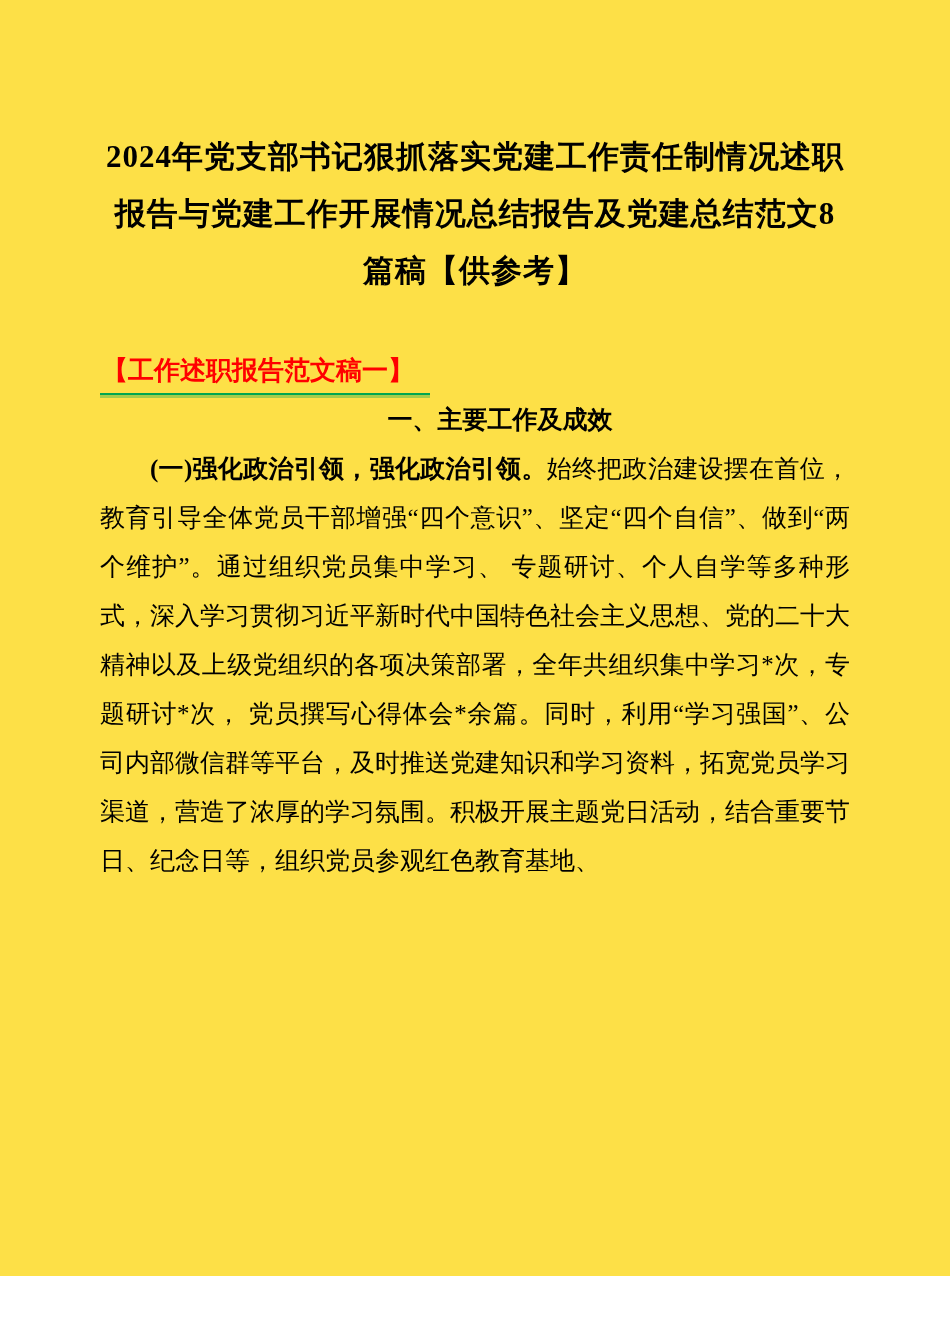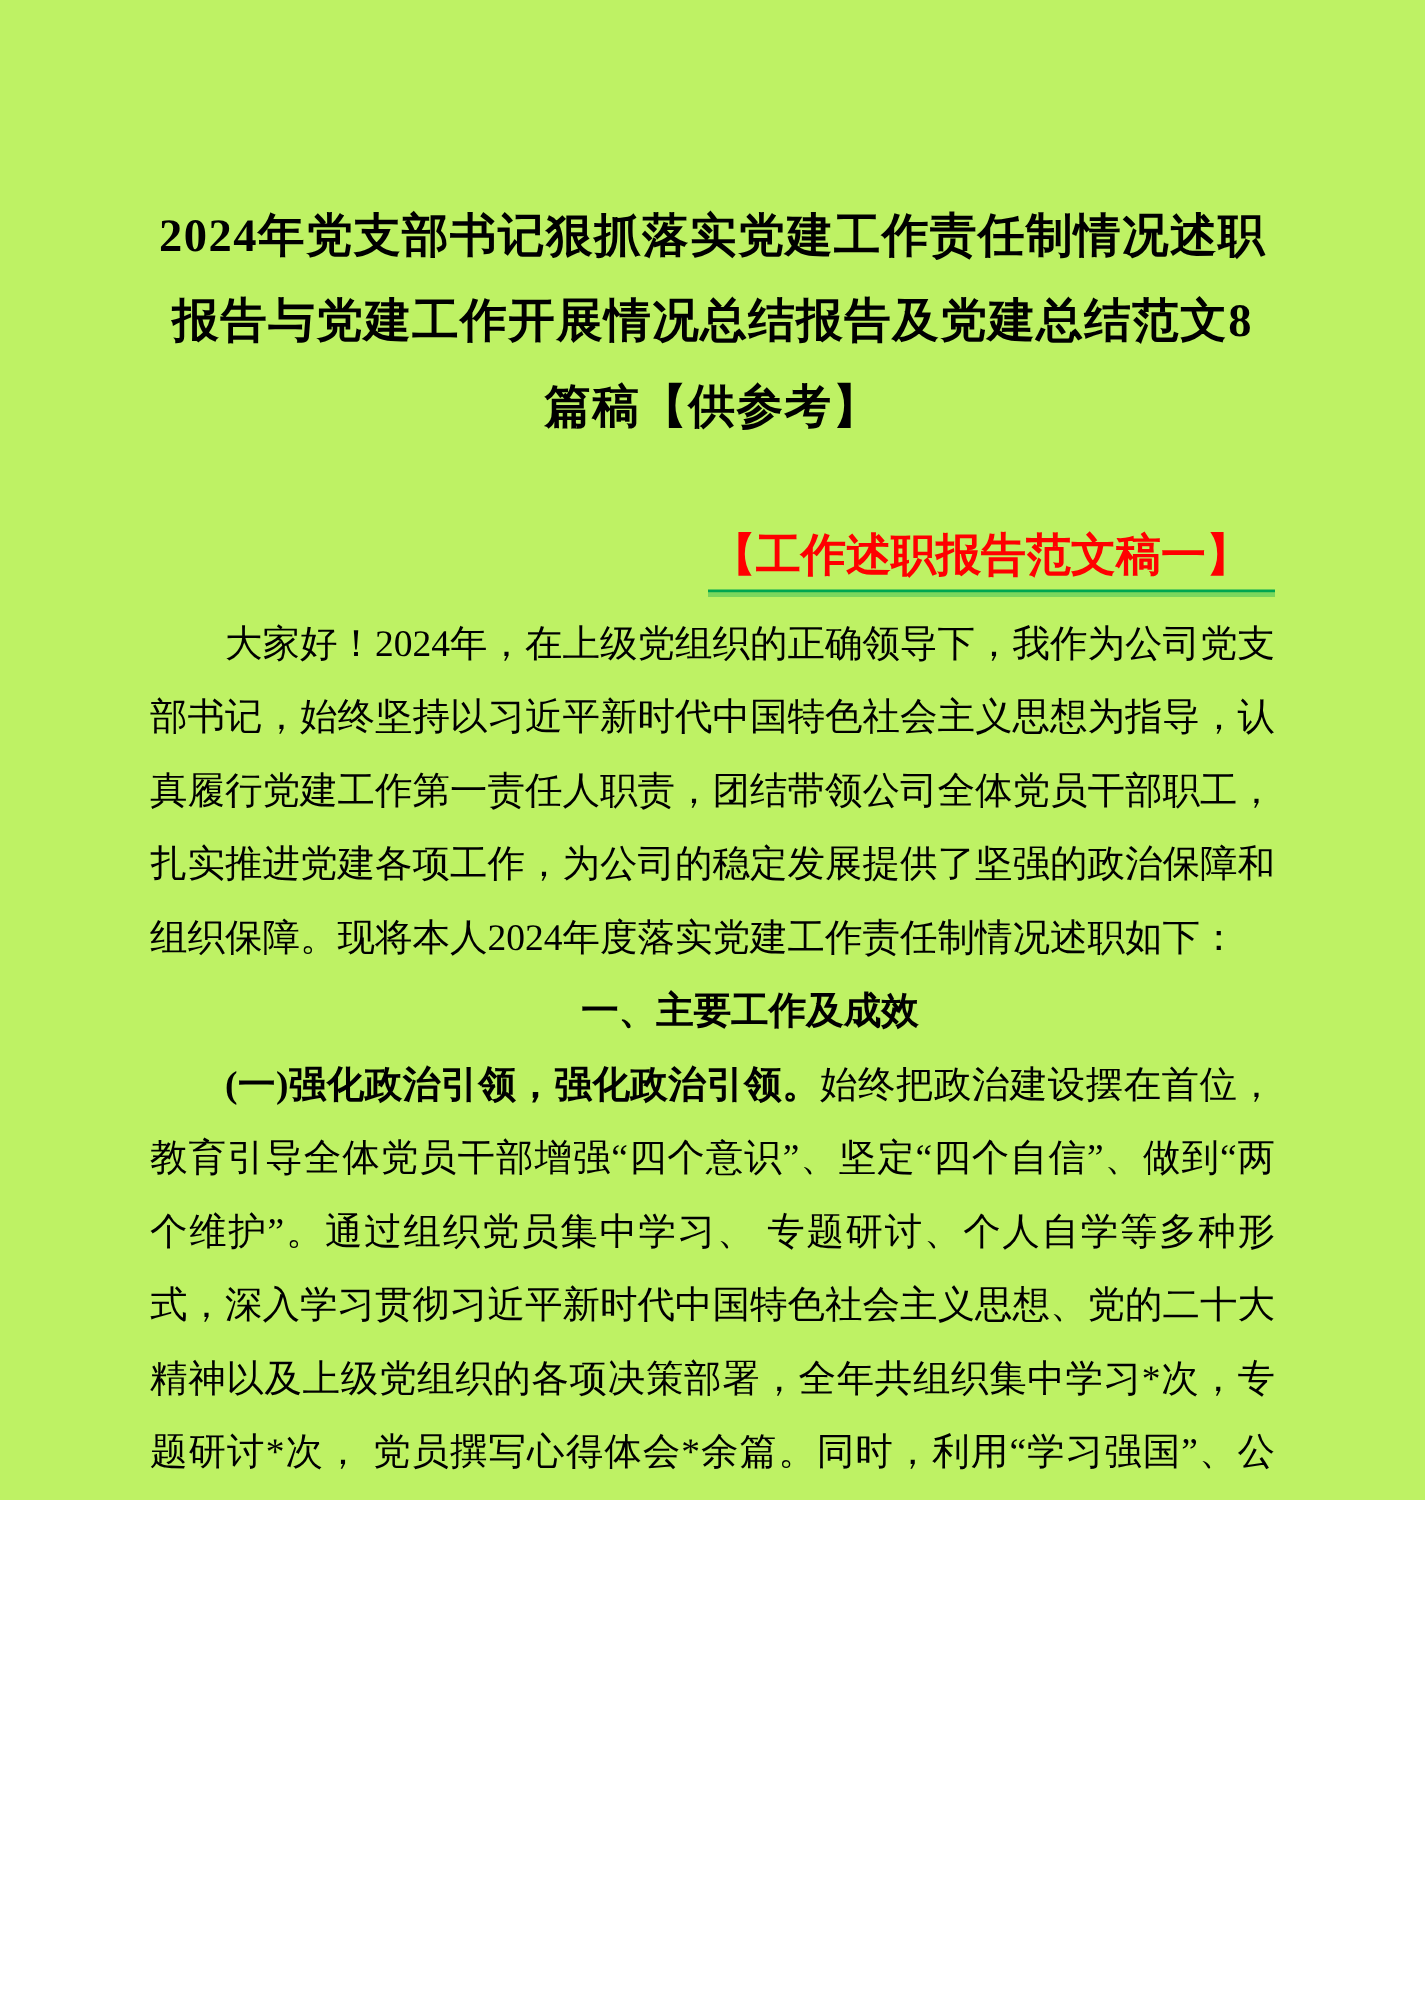--- a/index.html
+++ b/index.html
@@ -3,23 +3,23 @@
 <meta charset="utf-8">
 <style>
   html, body {
     margin: 0;
     padding: 0;
     background: #ffffff;
   }
   .page {
     position: relative;
     width: 950px;
-    height: 1000px;
+    height: 1276px;
     margin: 0 auto;
-    background: #bef264;
+    background: #fde047;
     overflow: hidden;
     font-family: "Liberation Serif", "DejaVu Serif", serif;
     color: #000000;
   }
   .content {
     box-sizing: border-box;
     padding: 128px 100px 0 100px;
     text-align: justify;
     font-size: 25px;
     line-height: 49px;
@@ -27,24 +27,24 @@
   .doc-title {
     margin: 0;
     font-size: 31px;
     font-weight: bold;
     line-height: 57px;
     text-align: center;
     letter-spacing: 1px;
   }
   .section-heading {
     margin: 52px 0 0 0;
-    font-size: 30px;
+    font-size: 26px;
     font-weight: bold;
     line-height: 40px;
-    text-align: right;
+    text-align: left;
   }
   .section-heading .underlined {
     display: inline-block;
     color: #ff0000;
     border-bottom: 2px solid #00a650;
     box-shadow: 0 3px 0 rgba(0, 166, 80, 0.35);
     padding: 0 16px 2px 2px;
   }
   .para {
     margin: 10px 0 0 0;
@@ -68,20 +68,19 @@
 </head>
 <body>
 
 <div class="page">
   <div class="content">
 
     <h1 class="doc-title">2024年党支部书记狠抓落实党建工作责任制情况述职报告与党建工作开展情况总结报告及党建总结范文8篇稿【供参考】</h1>
 
     <h2 class="section-heading"><span class="underlined">【工作述职报告范文稿一】</span></h2>
 
-    <p class="para">大家好！2024年，在上级党组织的正确领导下，我作为公司党支部书记，始终坚持以习近平新时代中国特色社会主义思想为指导，认真履行党建工作第一责任人职责，团结带领公司全体党员干部职工，扎实推进党建各项工作，为公司的稳定发展提供了坚强的政治保障和组织保障。现将本人2024年度落实党建工作责任制情况述职如下：</p>
 
     <h3 class="sub-heading">一、主要工作及成效</h3>
 
     <p class="para tight"><span class="lead-bold">(一)强化政治引领，强化政治引领。</span><span>始终把政治建设摆在首位，教育引导全体党员干部增强“四个意识”、坚定“四个自信”、做到“两个维护”。通过组织党员集中学习、 专题研讨、个人自学等多种形式，深入学习贯彻习近平新时代中国特色社会主义思想、党的二十大精神以及上级党组织的各项决策部署，全年共组织集中学习*次，专题研讨*次， 党员撰写心得体会*余篇。同时，利用“学习强国”、公司内部微信群等平台，及时推送党建知识和学习资料，拓宽党员学习渠道，营造了浓厚的学习氛围。积极开展主题党日活动，结合重要节日、纪念日等，组织党员参观红色教育基地、</span></p>
 
   </div>
 </div>
 
 </body></html>

